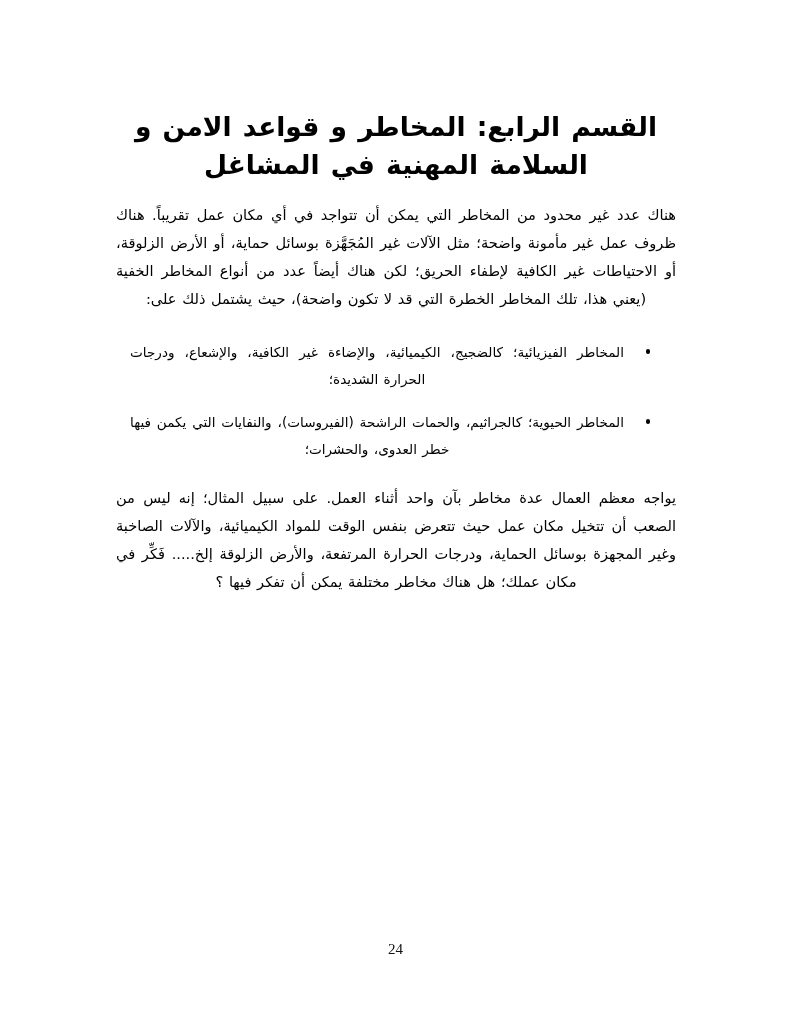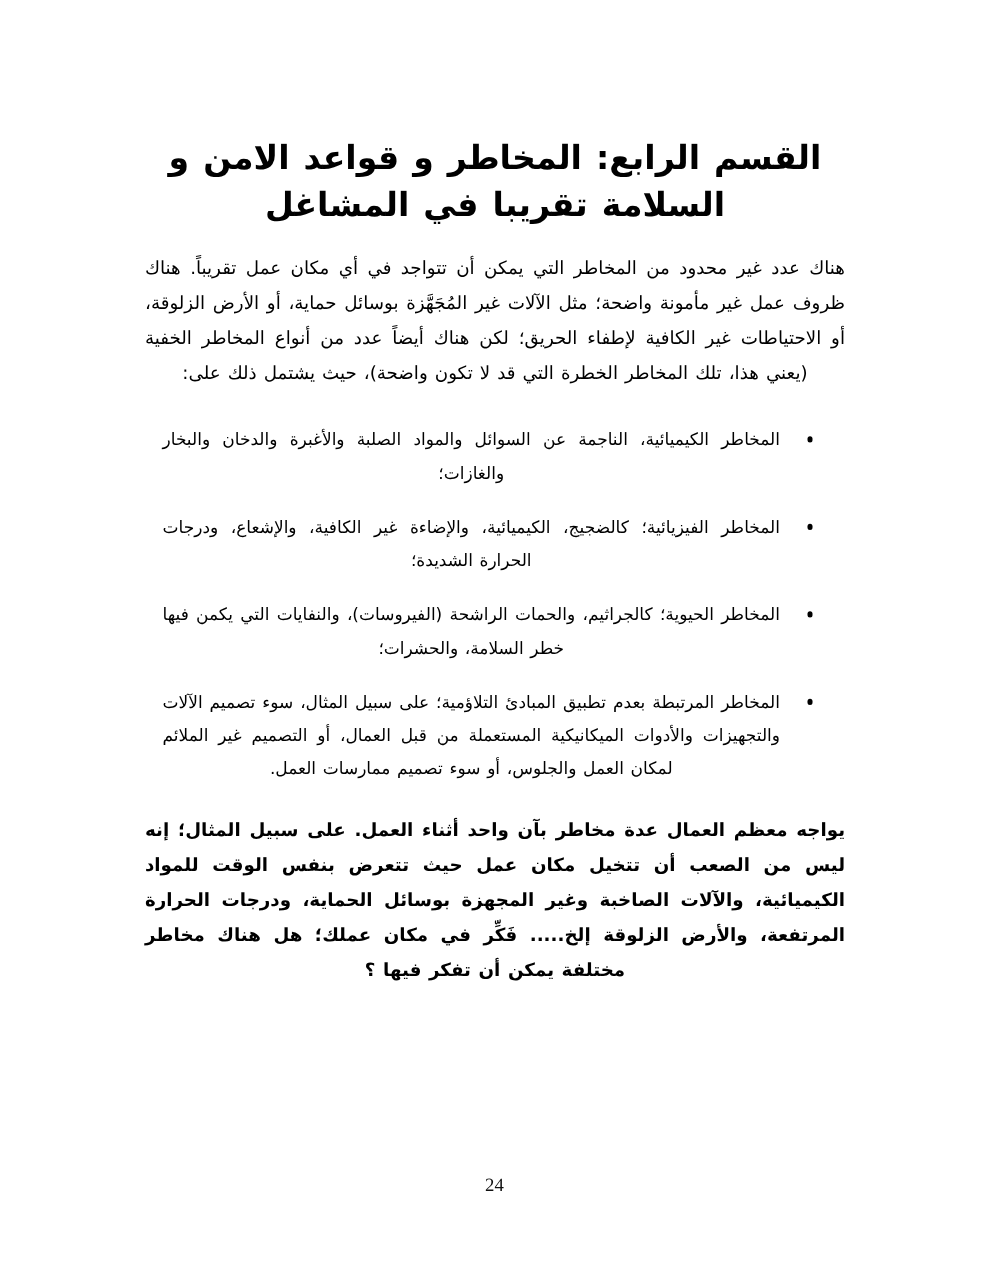--- a/index.html
+++ b/index.html
@@ -56,21 +56,20 @@
     padding: 0;
     word-spacing: 1px;
   }
 
   .par-intro {
     margin-top: 18px;
   }
 
   .par-closing {
     margin-top: 22px;
-    font-weight: bold;
   }
 
   
   .hazard-list {
     list-style: none;
     margin: 26px 0 0 0;
     padding: 0;
     direction: rtl;
   }
 
@@ -118,41 +117,33 @@
 </head>
 <body>
 
 <div class="page">
 
   <div class="content">
 
     <h1 class="doc-title">
       <span>القسم الرابع:  المخاطر و قواعد الامن و</span>
       <br>
-      <span>السلامة تقريبا في المشاغل</span>
+      <span>السلامة المهنية في المشاغل</span>
     </h1>
 
     <p class="body-par par-intro">هناك عدد غير محدود من المخاطر التي يمكن أن تتواجد في أي مكان عمل تقريباً. هناك ظروف عمل غير مأمونة واضحة؛ مثل الآلات غير المُجَهَّزة بوسائل حماية، أو الأرض الزلوقة، أو الاحتياطات غير الكافية لإطفاء الحريق؛ لكن هناك أيضاً عدد من أنواع المخاطر الخفية (يعني هذا، تلك المخاطر الخطرة التي قد لا تكون واضحة)، حيث يشتمل ذلك على:</p>
 
     <ul class="hazard-list">
       <li class="hazard-item">
         <span class="bullet"></span>
-        <span class="hazard-text">المخاطر الكيميائية، الناجمة عن السوائل والمواد الصلبة والأغبرة والدخان والبخار والغازات؛</span>
-      </li>
-      <li class="hazard-item">
-        <span class="bullet"></span>
         <span class="hazard-text">المخاطر الفيزيائية؛ كالضجيج، الكيميائية، والإضاءة غير الكافية، والإشعاع، ودرجات الحرارة الشديدة؛</span>
       </li>
       <li class="hazard-item">
         <span class="bullet"></span>
-        <span class="hazard-text">المخاطر الحيوية؛ كالجراثيم، والحمات الراشحة (الفيروسات)، والنفايات التي يكمن فيها خطر السلامة، والحشرات؛</span>
-      </li>
-      <li class="hazard-item">
-        <span class="bullet"></span>
-        <span class="hazard-text">المخاطر المرتبطة بعدم تطبيق المبادئ التلاؤمية؛ على سبيل المثال، سوء تصميم الآلات والتجهيزات والأدوات الميكانيكية المستعملة من قبل العمال، أو التصميم غير الملائم لمكان العمل والجلوس، أو سوء تصميم ممارسات العمل.</span>
+        <span class="hazard-text">المخاطر الحيوية؛ كالجراثيم، والحمات الراشحة (الفيروسات)، والنفايات التي يكمن فيها خطر العدوى، والحشرات؛</span>
       </li>
     </ul>
 
     <p class="body-par par-closing">يواجه معظم العمال عدة مخاطر بآن واحد أثناء العمل. على سبيل المثال؛ إنه ليس من الصعب أن تتخيل مكان عمل حيث تتعرض بنفس الوقت للمواد الكيميائية، والآلات الصاخبة وغير المجهزة بوسائل الحماية، ودرجات الحرارة المرتفعة، والأرض الزلوقة إلخ..... فَكِّر في مكان عملك؛ هل هناك مخاطر مختلفة يمكن أن تفكر فيها ؟</p>
 
   </div>
 
   <div class="page-number">24</div>
 
 </div>

